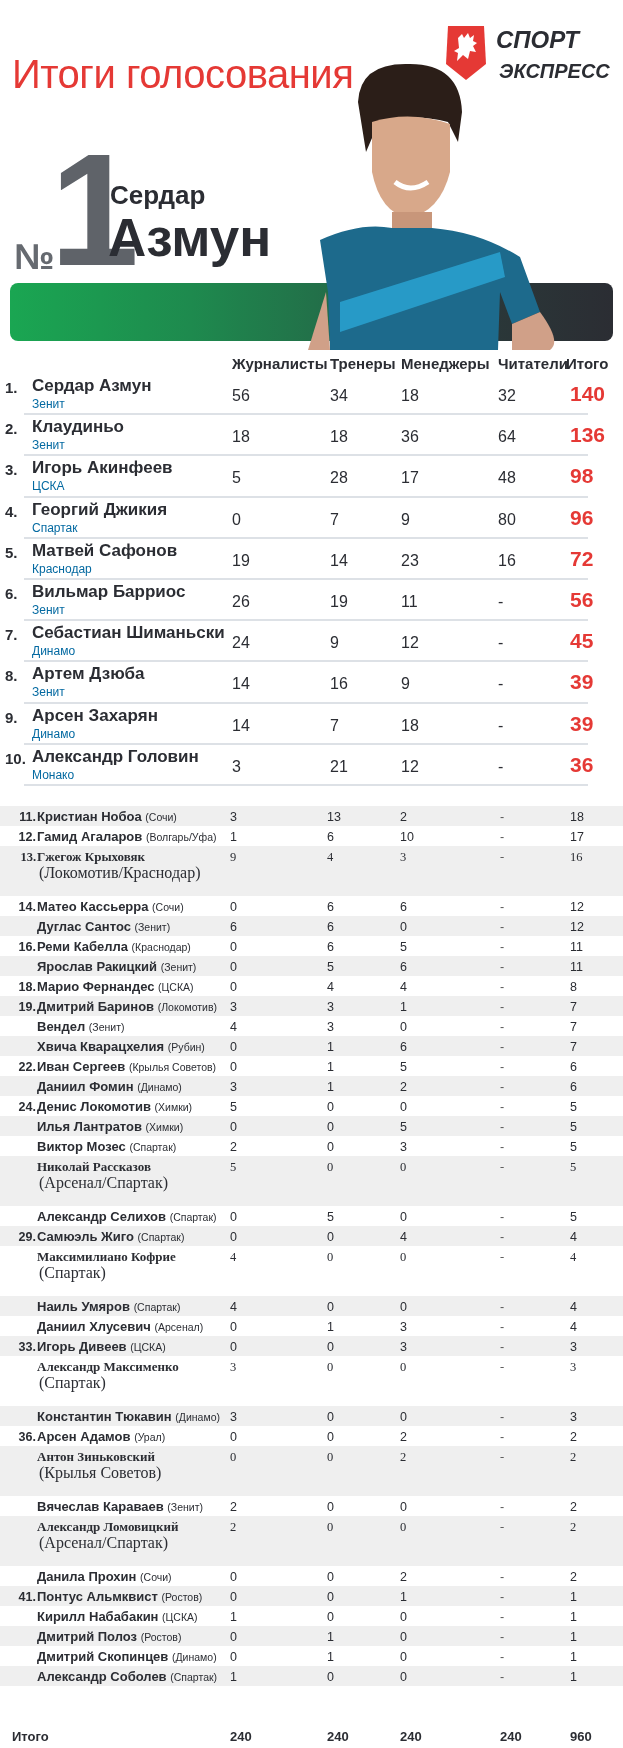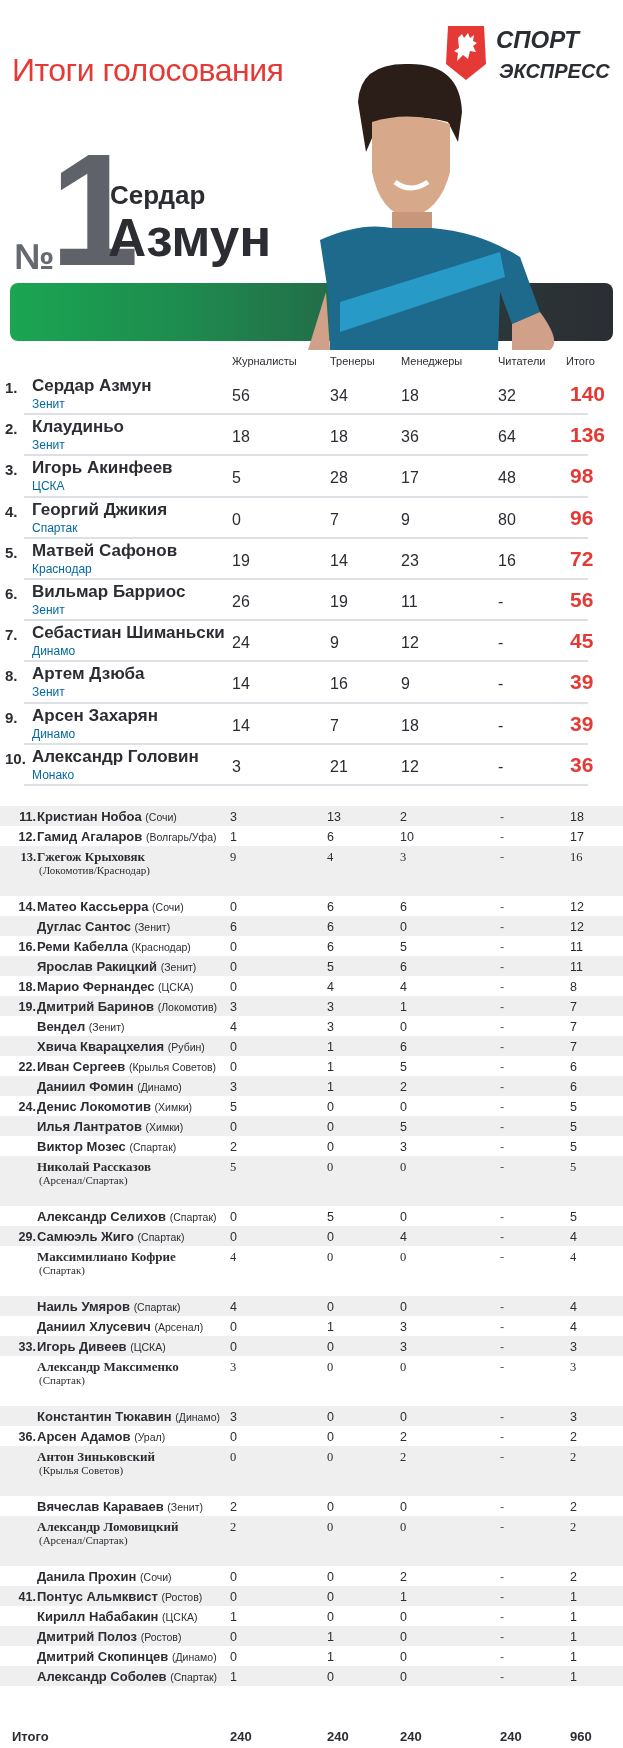--- a/index.html
+++ b/index.html
@@ -1,60 +1,60 @@
 <!DOCTYPE html>
 <html><head>
 <meta charset="utf-8">
 <style>
   * { box-sizing: border-box; margin: 0; padding: 0; }
   html, body { width: 623px; height: 1748px; background: #ffffff; overflow: hidden; }
   body { font-family: "Liberation Sans", "DejaVu Sans", sans-serif; color: #2b2d33; position: relative; }
 
   .hero { position: absolute; left: 0; top: 0; width: 623px; height: 350px; }
   .title { position: absolute; left: 12px; top: 10px; font-size: 26px; font-weight: bold; color: #e53935; letter-spacing: -0.2px; }
-  .subtitle { position: absolute; left: 12px; top: 52px; font-size: 32px; font-weight: normal; color: #e53935; letter-spacing: -0.5px; }
+  .subtitle { position: absolute; left: 12px; top: 52px; font-size: 40px; font-weight: normal; color: #e53935; letter-spacing: -0.5px; }
 
   .logo { position: absolute; left: 444px; top: 24px; width: 175px; height: 62px; }
   .logo-shield { position: absolute; left: 0; top: 0; width: 44px; height: 58px; }
   .logo-text1 { position: absolute; left: 52px; top: 2px; font-size: 24px; font-weight: bold; font-style: italic; color: #2b2d33; letter-spacing: 0px; }
   .logo-text2 { position: absolute; left: 55px; top: 36px; font-size: 20px; font-weight: bold; font-style: italic; color: #2b2d33; letter-spacing: 0px; }
 
   .green-bar { position: absolute; left: 10px; top: 283px; width: 603px; height: 58px; border-radius: 8px;
     background: linear-gradient(90deg, #1aa652 0%, #1e8a4e 30%, #236b48 55%, #2a3a3a 75%, #2b2d33 100%); }
 
   .rank-no { position: absolute; left: 14px; top: 236px; font-size: 36px; font-weight: bold; color: #666a70; }
   .rank-big { position: absolute; left: 50px; top: 130px; font-size: 160px; line-height: 160px; font-weight: bold; color: #5f6369; letter-spacing: -6px; }
   .hero-first { position: absolute; left: 110px; top: 180px; font-size: 26px; font-weight: bold; color: #2b2d33; }
   .hero-last { position: absolute; left: 108px; top: 207px; font-size: 53px; font-weight: bold; color: #2b2d33; }
 
   .photo { position: absolute; left: 300px; top: 62px; width: 260px; height: 288px; }
 
   
-  .thead { position: absolute; top: 355px; left: 0; width: 623px; height: 18px; font-size: 11px; color: #2b2d33; }
+  .thead { position: absolute; top: 355px; left: 0; width: 623px; height: 18px; font-size: 15px; color: #2b2d33; font-weight: bold; }
   .thead span { position: absolute; top: 0; }
 
   .top10 { position: absolute; left: 0; top: 374px; width: 623px; }
   .trow { position: relative; height: 41.2px; }
   .trow .sep { position: absolute; left: 24px; right: 35px; bottom: 0; height: 2px; background: #dde1e6; }
   .trow .num { position: absolute; left: 5px; top: 5px; font-size: 15px; font-weight: bold; color: #2b2d33; }
   .trow .name { position: absolute; left: 32px; top: 2px; font-size: 17px; font-weight: bold; color: #2b2d33; white-space: nowrap; }
   .trow .club { position: absolute; left: 32px; top: 23px; font-size: 12px; color: #0369a1; }
   .trow .v { position: absolute; top: 13px; font-size: 16px; color: #2b2d33; }
   .trow .tot { position: absolute; top: 8px; left: 570px; font-size: 21px; font-weight: bold; color: #e53935; }
 
   .c1 { left: 232px; } .c2 { left: 330px; } .c3 { left: 401px; text-align: center; } .c4 { left: 498px; } .c5 { left: 566px; }
 
   .lower { position: absolute; left: 0; top: 806px; width: 623px; }
   .lrow { position: relative; height: 20px; font-size: 12.5px; }
   .lrow.tall { height: 50px; font-family: Liberation Serif, serif; }
   .lrow.alt { background: #efefef; }
   .lrow .lnum { position: absolute; left: 12px; top: 4px; font-weight: bold; color: #2b2d33; width: 24px; text-align: right; }
   .lrow .lname { position: absolute; left: 37px; top: 3px; font-weight: bold; font-size: 13px; color: #2b2d33; white-space: nowrap; }
   .lrow .lclub { font-weight: normal; font-size: 10.5px; color: #2b2d33; }
-  .lrow .lclub2 { position: absolute; left: 39px; top: 18px; font-size: 11px; color: #2b2d33; white-space: nowrap; }
+  .lrow .lclub2 { position: absolute; left: 39px; top: 18px; font-size: 16px; color: #2b2d33; white-space: nowrap; }
   .lrow .lv { position: absolute; top: 4px; color: #2b2d33; }
   .lrow .lv.dash { color: #555; }
   .lc1 { left: 230px; } .lc2 { left: 327px; } .lc3 { left: 400px; } .lc4 { left: 500px; } .lc5 { left: 570px; }
 
   .total-row { position: absolute; left: 0; top: 1726px; width: 623px; height: 22px; font-size: 13px; font-weight: bold; color: #2b2d33; }
   .total-row span { position: absolute; top: 3px; }
 </style>
 </head>
 <body>
 

